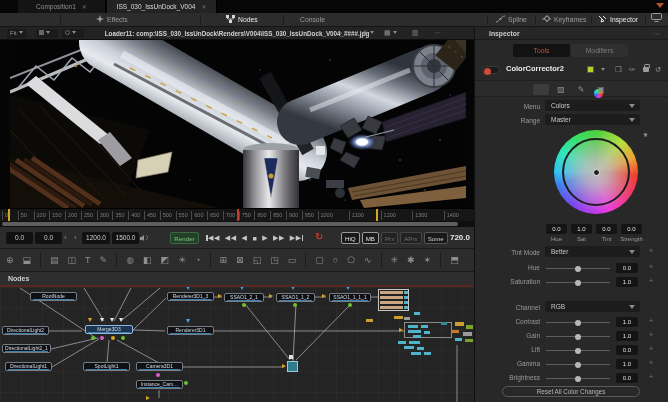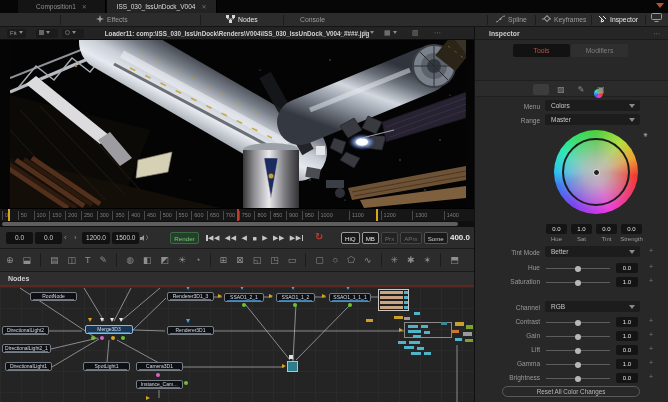--- a/index.html
+++ b/index.html
@@ -389,21 +389,21 @@
         </div>
       </div>
     <div id="loopbtn">↻</div>
     <div id="modes">
         <span class="mode on">HiQ</span>
         <span class="mode on">MB</span>
         <span class="mode dim">Prx</span>
         <span class="mode dim">APrx</span>
         <span class="mode plain">Some</span>
       </div>
-    <div id="endval">400.0</div>
+    <div id="endval">720.0</div>
   </div>
 
   <div id="toolbar" class="abs">
       <div id="toolicons">
         <span class="ticon">⊕</span>
         <span class="ticon">⬓</span>
         <div class="tdiv"></div>
         <span class="ticon">▤</span>
         <span class="ticon">◫</span>
         <span class="ticon">T</span>
@@ -537,20 +537,32 @@
         <div class="chip" style="left: 441px; top: 35px; width: 6px; height: 3px; background: rgb(58, 138, 150);"></div>
       </div>
     <div class="bignode"></div>
   </div>
 
   <div id="vdivider" class="abs"></div>
   <div id="inspector" class="abs">
     <div id="ihead"><span>Inspector</span><span class="dots">⋯</span></div>
     <div id="pill-tools" class="ipill">Tools</div>
     <div id="pill-mods" class="ipill">Modifiers</div>
+    <div id="nodehead">
+      <div id="toggle">
+          <i></i>
+        </div>
+      <div id="nodetitle">ColorCorrector2</div>
+      <div id="colorchip"></div>
+      <div id="nh-chev" class="chev"></div>
+      <div class="nhicon" style="left:140px">❐</div>
+      <div class="nhicon" style="left:154px">✑</div>
+      <div class="lockicon" style="left:168px"></div>
+      <div class="nhicon" style="left:180px">↺</div>
+    </div>
     <div id="itabs">
       <div class="itab on" style="left:58px">
           <div id="wheelicon"></div>
         </div>
       <div class="itab" style="left:78px">▨</div>
       <div class="itab" style="left:98px">✎</div>
       <div class="itab" style="left:118px">▣</div>
     </div>
     <div class="ilabel" style="left:0;top:76px">Menu</div>
     <div class="dd" style="left:70px;top:73px;width:95px"><span>Colors</span><i class="ddc"></i></div>

